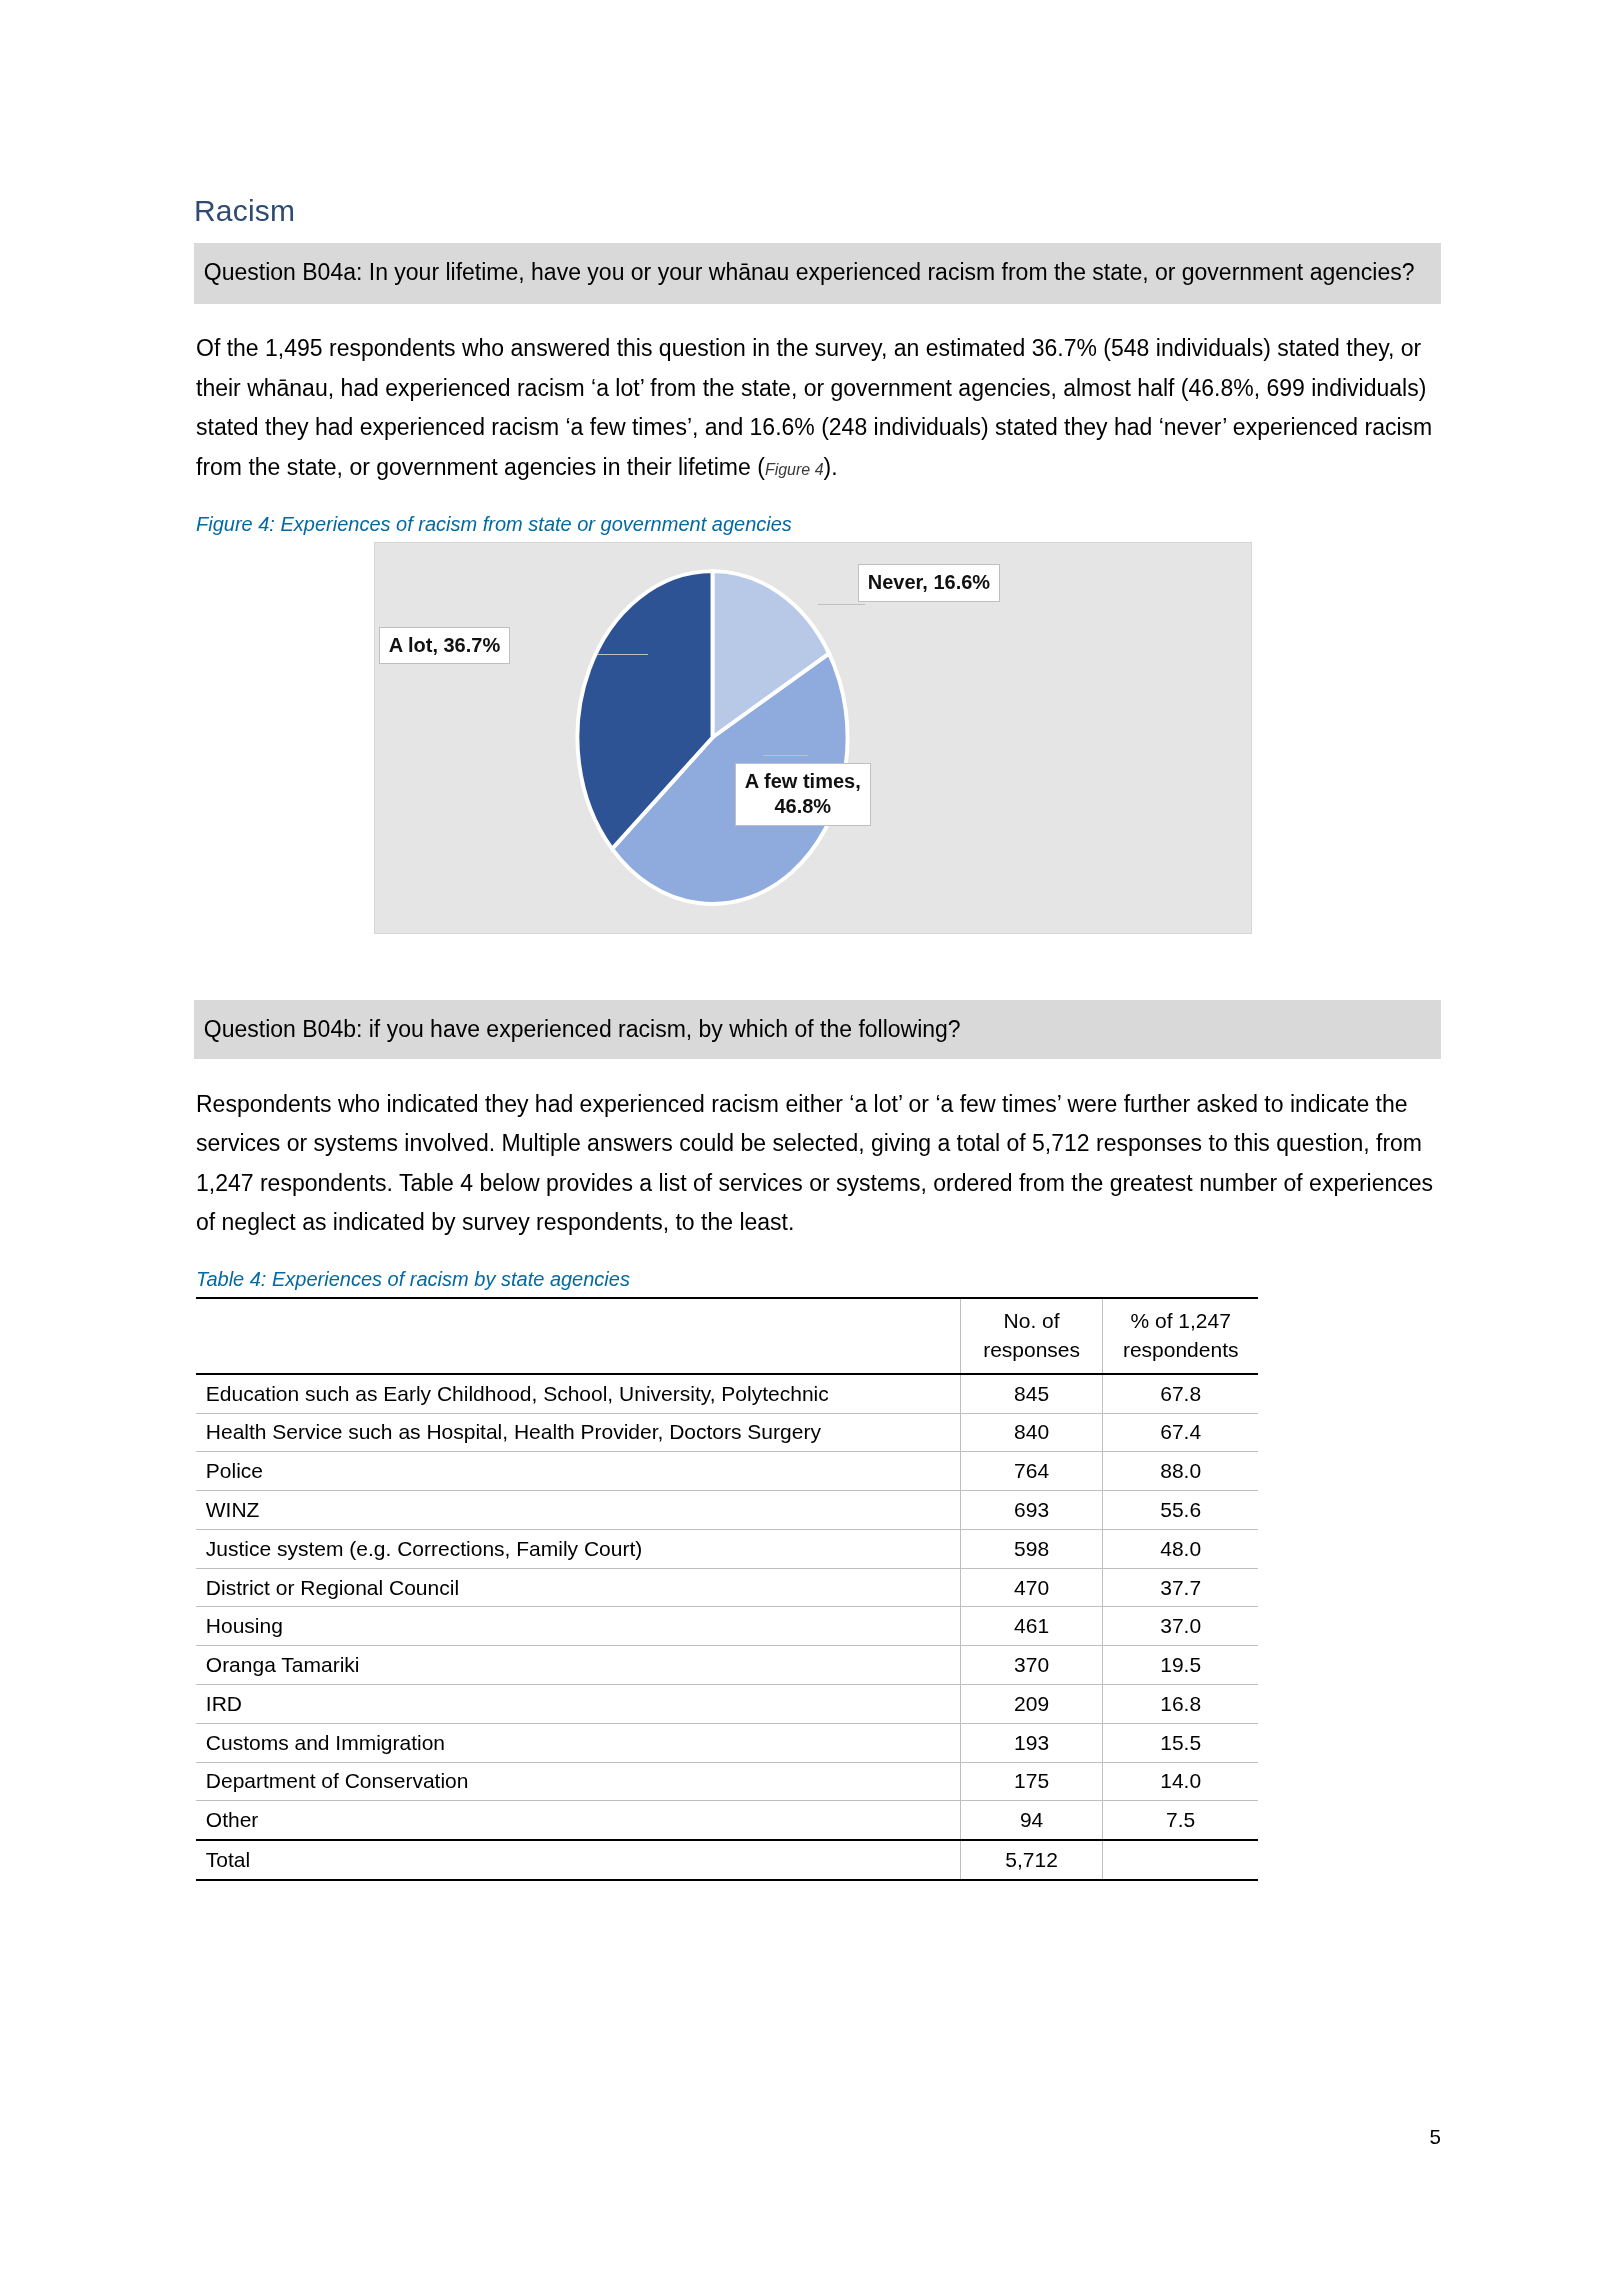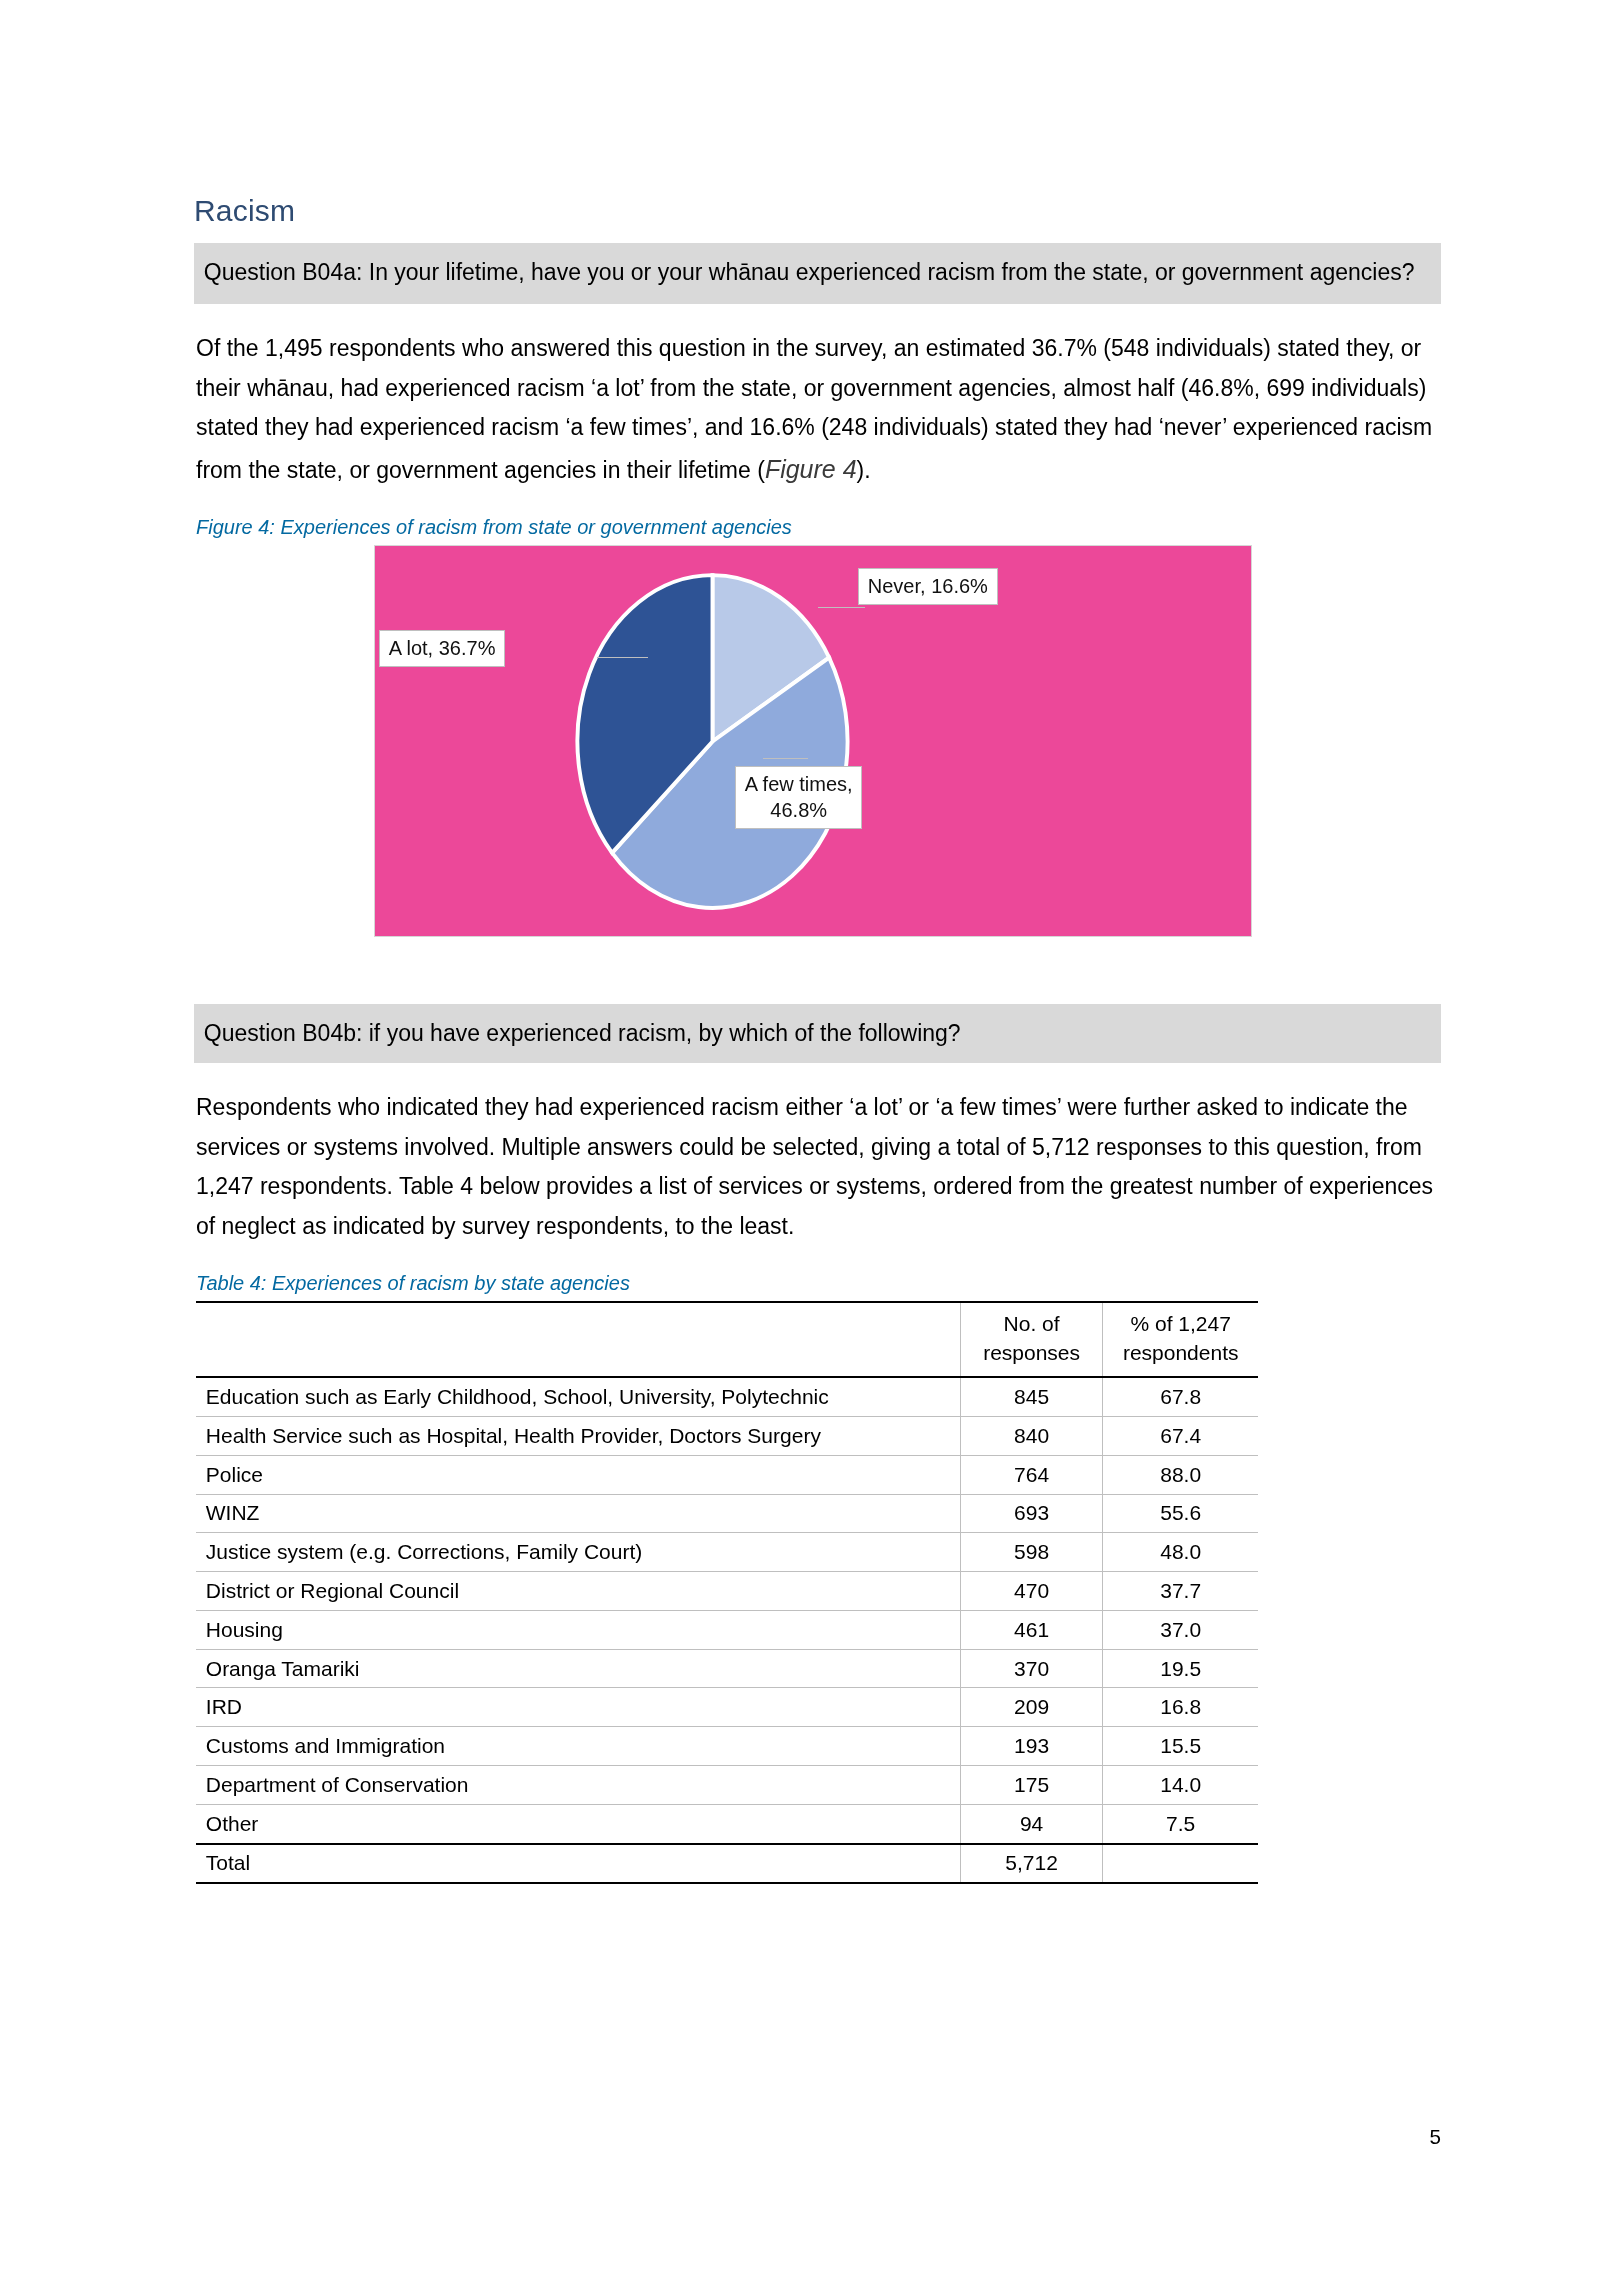--- a/index.html
+++ b/index.html
@@ -55,41 +55,42 @@
 
   
   .body-text {
     font-size: 23px;
     line-height: 1.72;
     margin: 25.5px 0 0 2px;
     color: #000;
   }
   .body-text .fig-ref {
     font-style: italic;
-    font-size: 25px;
+    font-size: 16px;
     color: #3a3a3a;
   }
 
   
   .caption {
     font-style: italic;
     font-size: 20px;
     color: #0369a1;
     margin: 25.5px 0 5.9px 2px;
   }
 
   
   .figure-wrap {
     position: relative;
     margin-left: 180px;
     width: 878px;
     height: 392px;
     border: 1px solid #D6D6D6;
     box-sizing: border-box;
-    background: #ec4899;
+    background: #e5e5e5;
+    font-weight: bold;
   }
   .pie-area {
     position: absolute;
     left: 176px;
     top: 21.6px;
     width: 323px;
     height: 348px;
   }
   .pie-svg { display: block; }
 

